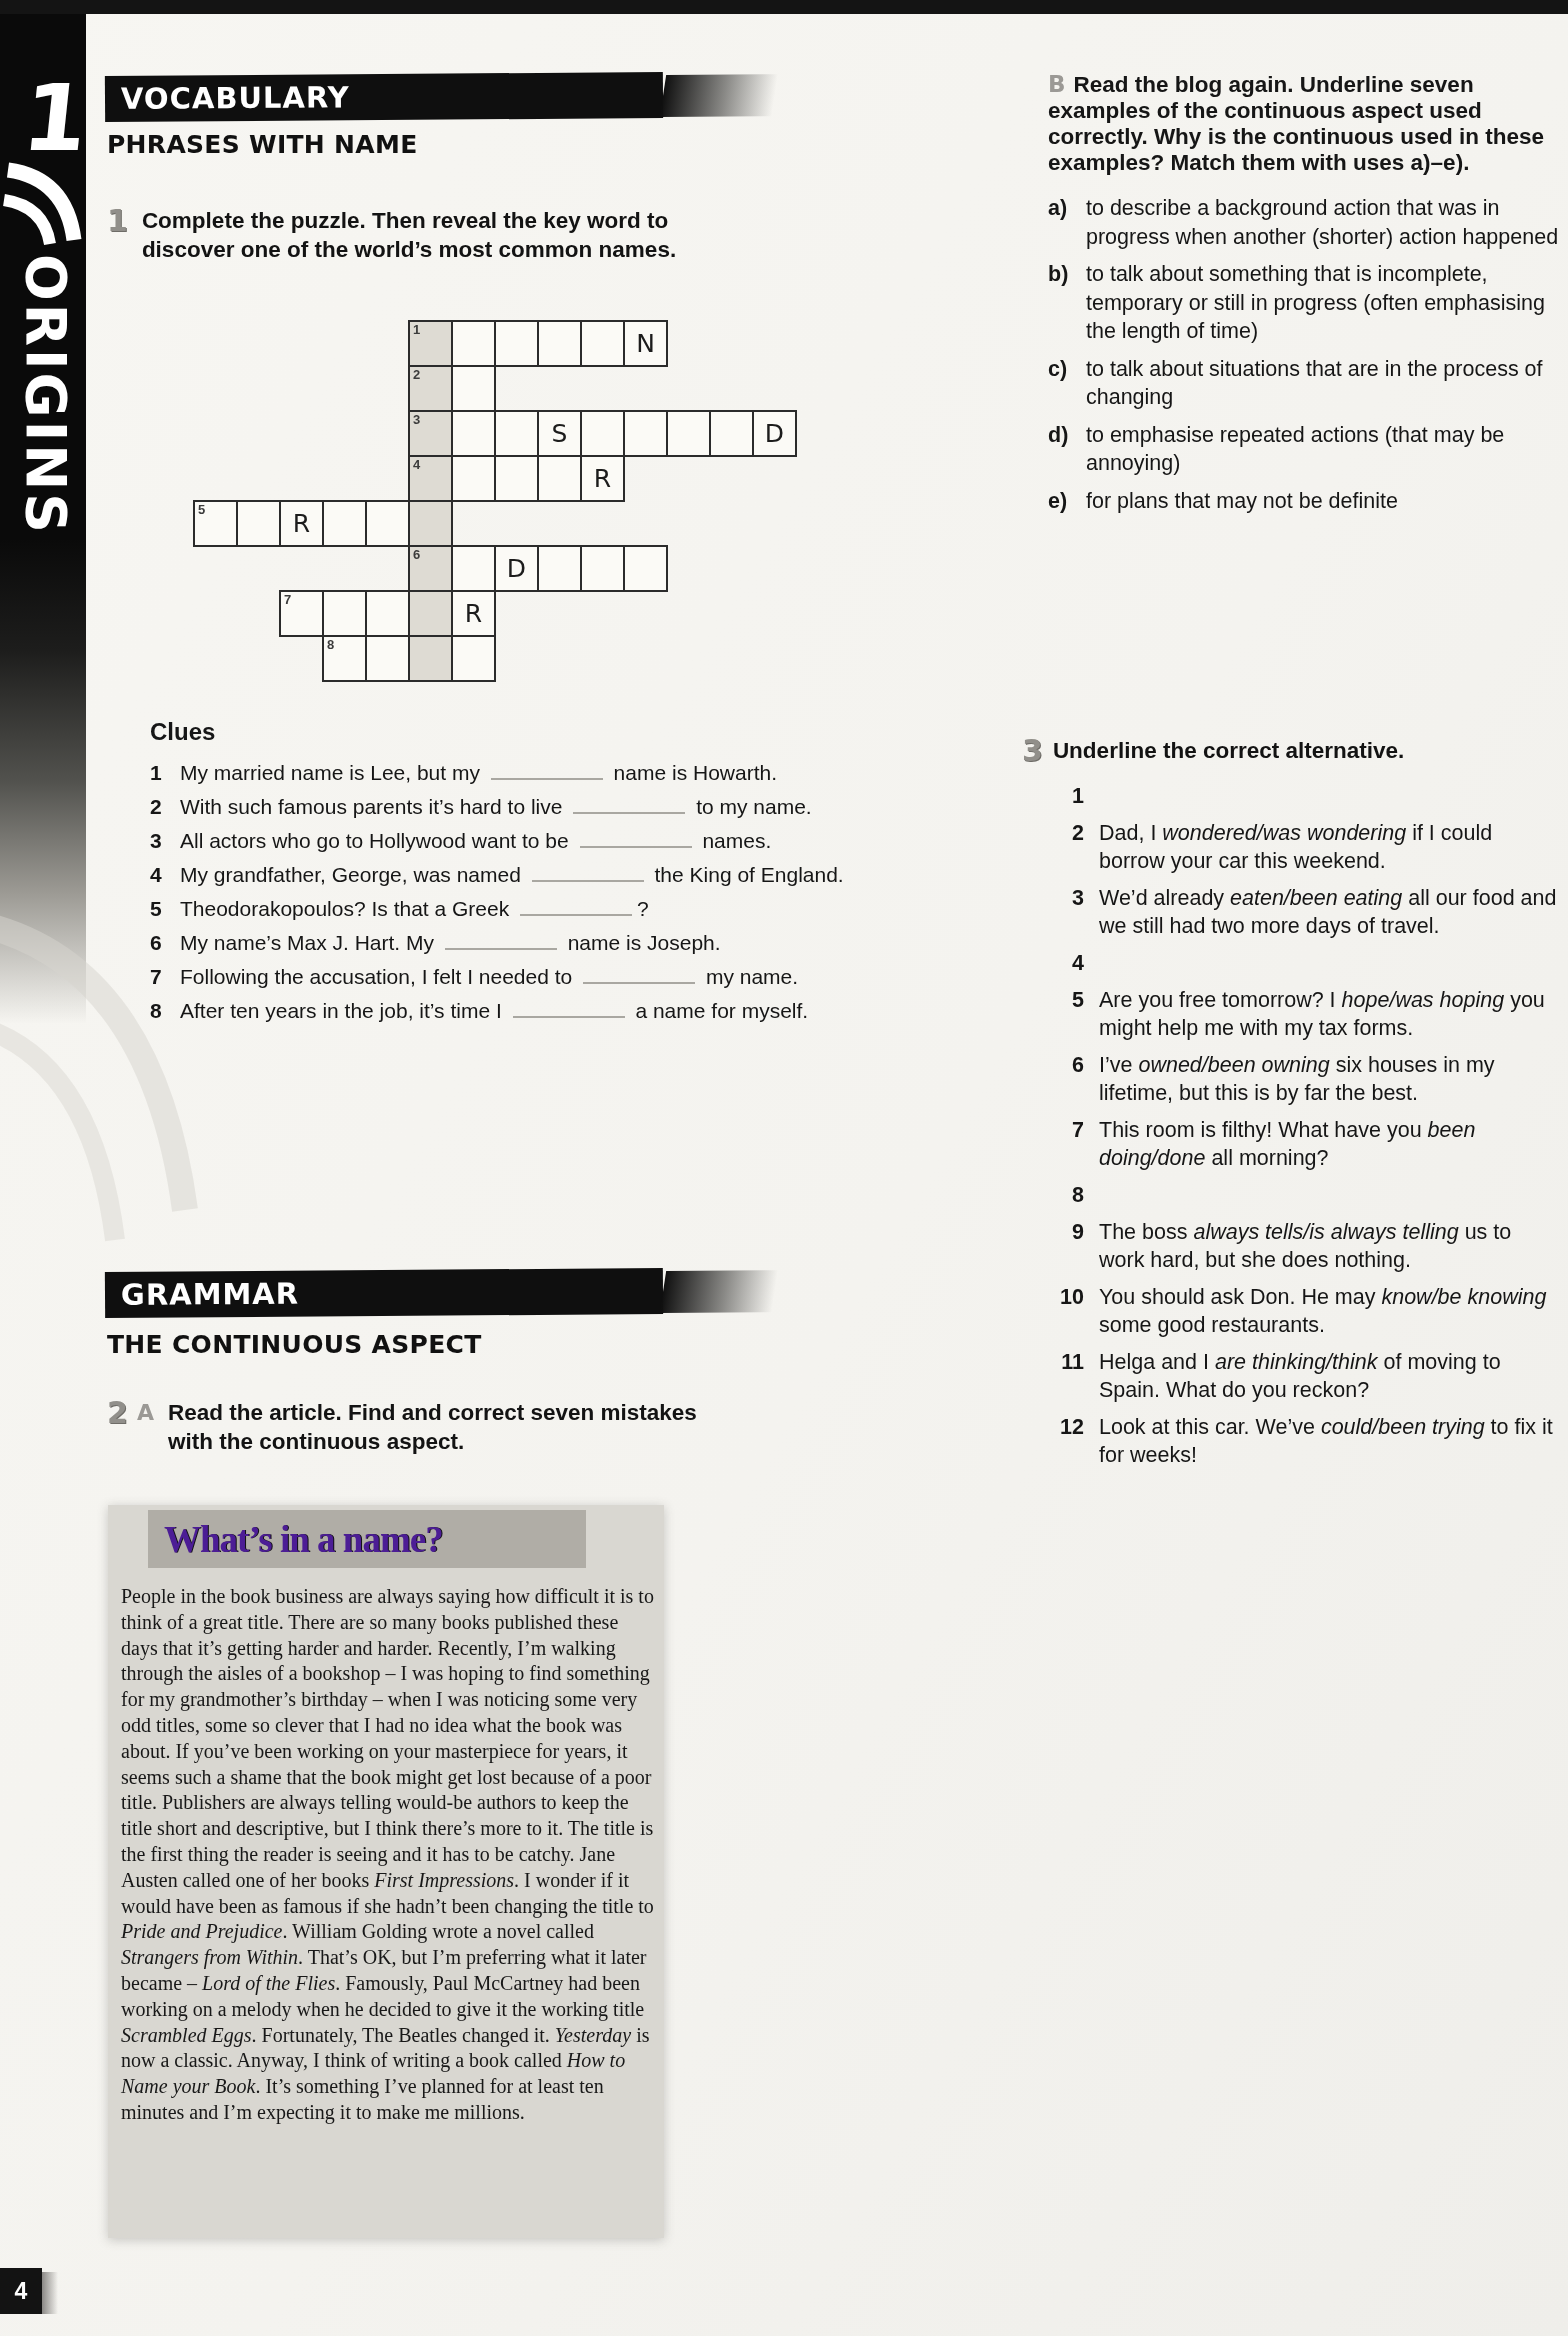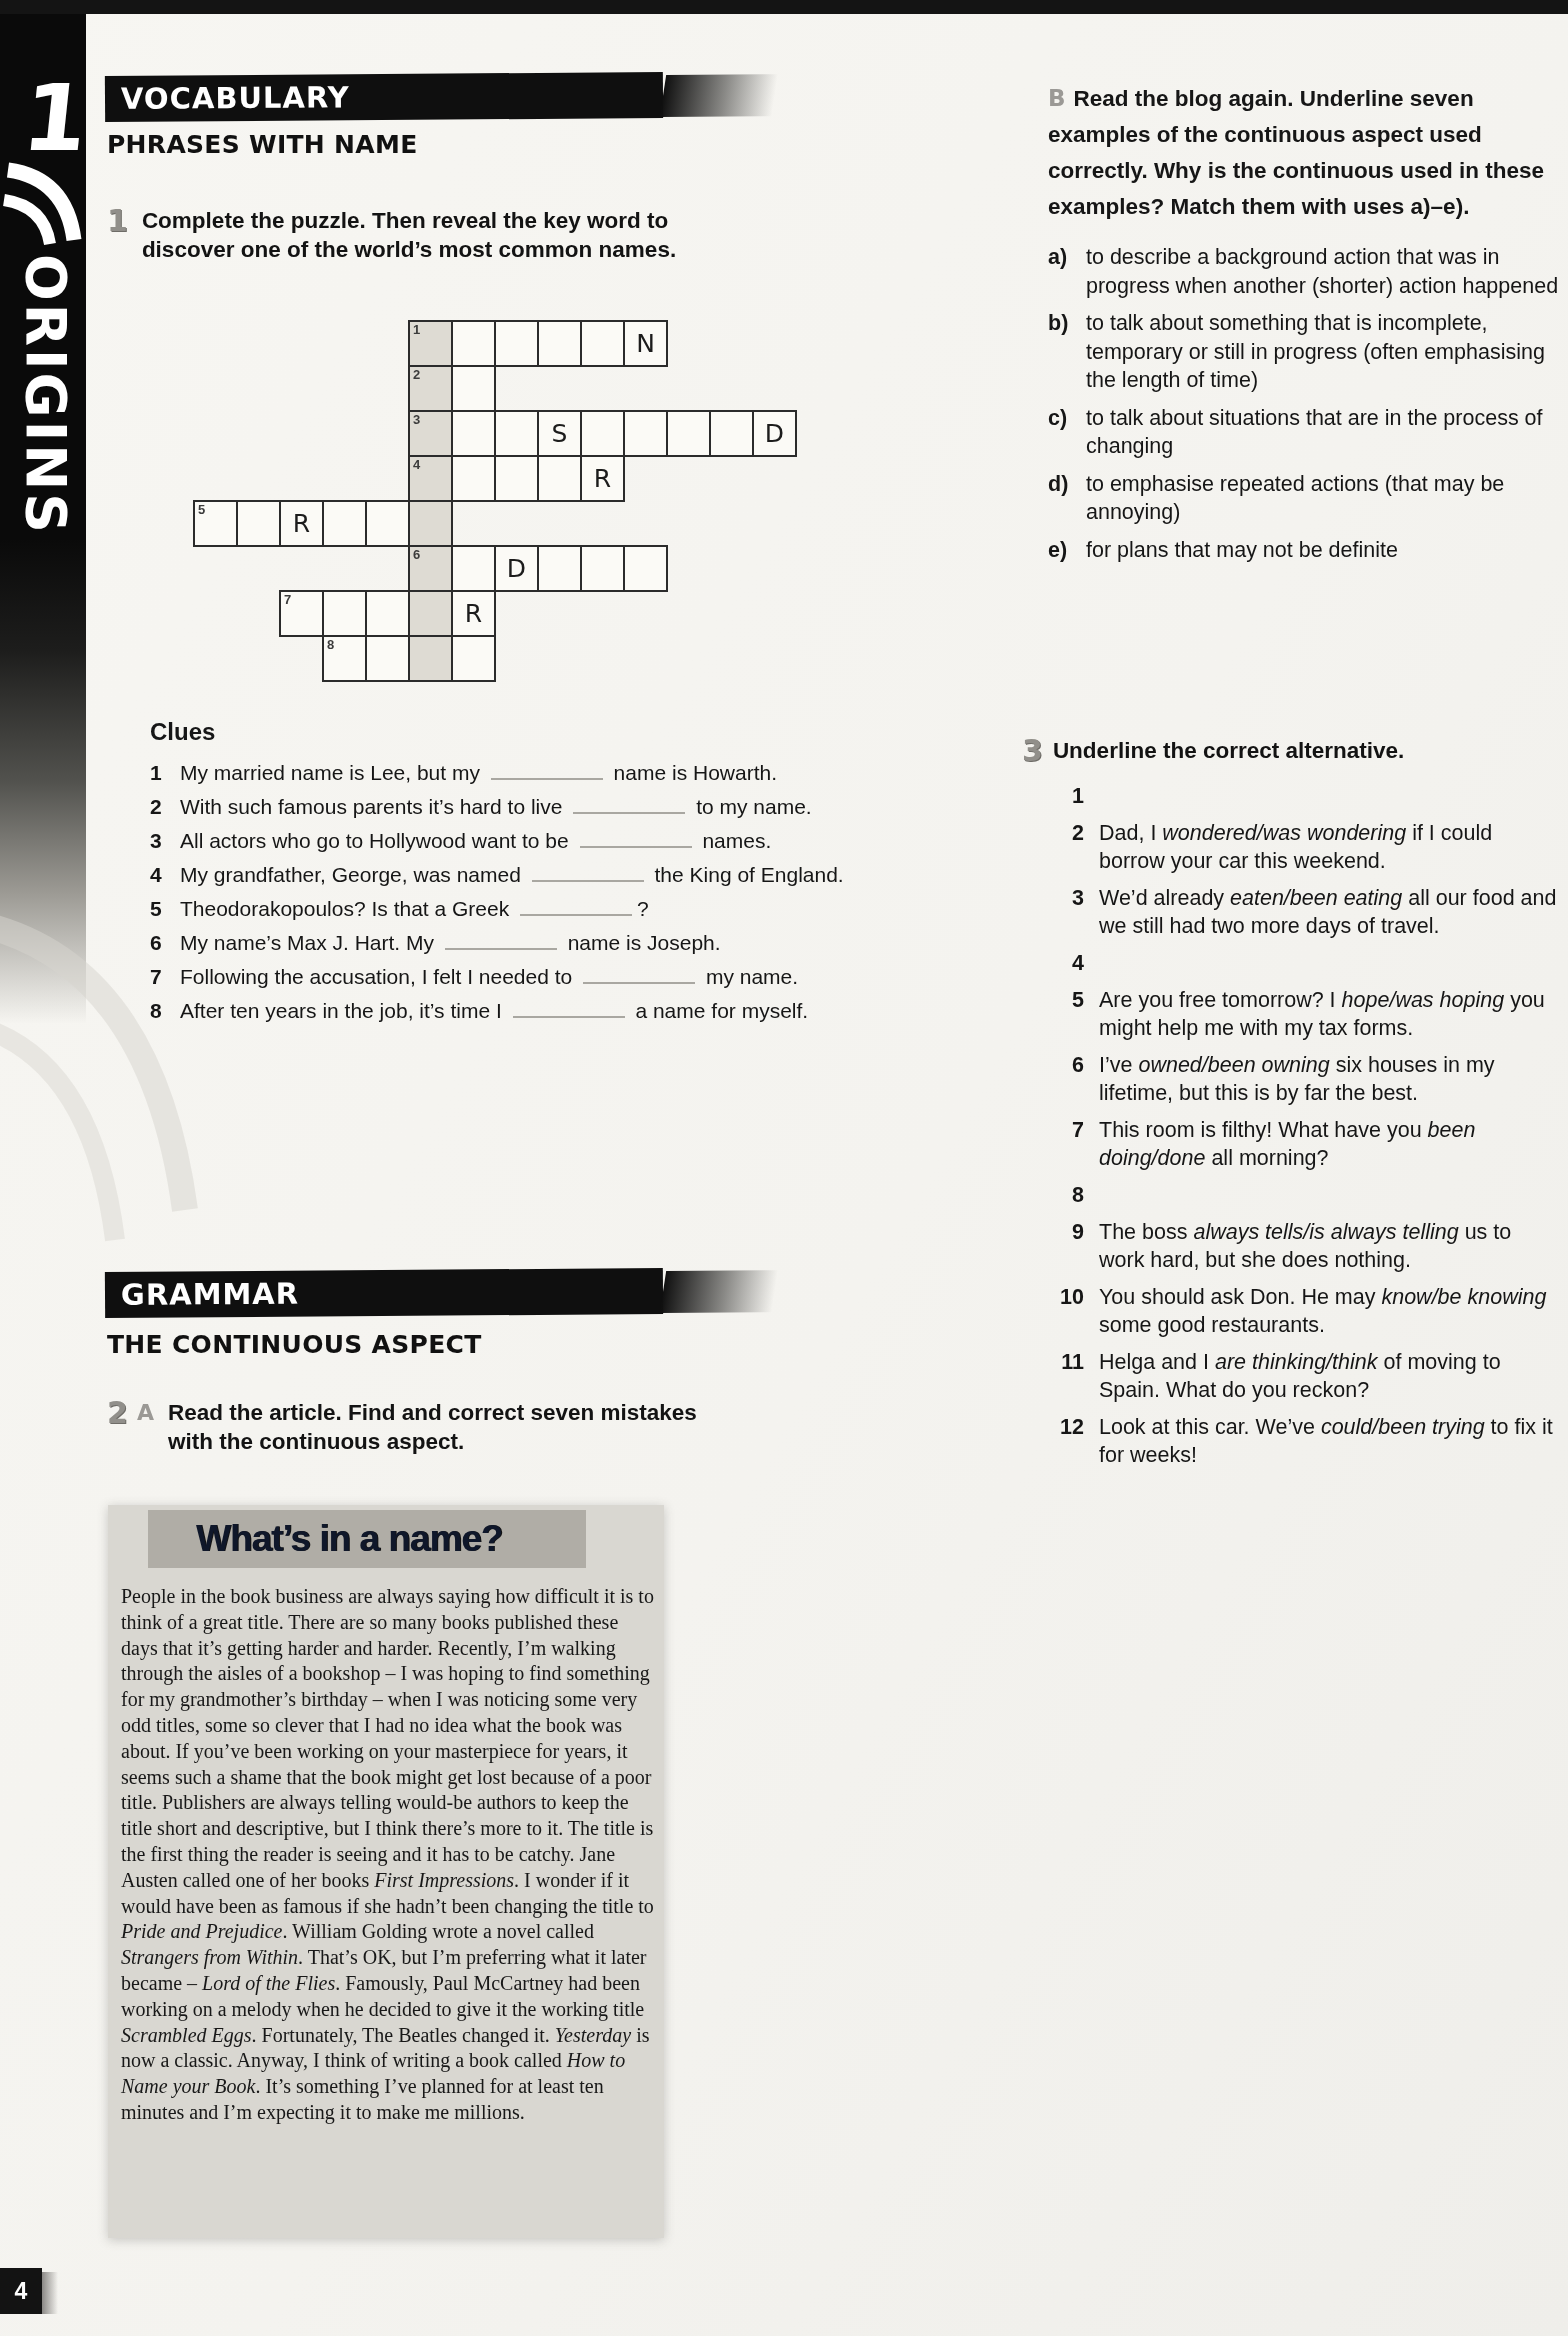--- a/index.html
+++ b/index.html
@@ -92,33 +92,33 @@
   
   .article-box{
     position:absolute;left:108px;top:1505px;width:556px;height:733px;
     background:#d9d7d1;box-shadow:0 2px 10px rgba(60,58,54,.25);
   }
   .article-title-strip{
     margin:5px 0 0 40px;width:438px;height:58px;background:#b0ada6;
     display:flex;align-items:center;padding-left:16px;box-sizing:border-box;
   }
   .article-title-strip span{
-    font-family:Liberation Sans, sans-serif;font-weight:bold;font-size:37px;color:#0f172a;
-    letter-spacing:-1px;text-shadow:1px 0 0 #121212;margin-left:32px;
+    font-family:Liberation Serif, serif;font-weight:bold;font-size:37px;color:#4c1d95;
+    letter-spacing:-1px;text-shadow:1px 0 0 #121212;
   }
   .article-body{
     margin:16px 10px 0 13px;font-family:"Liberation Serif",serif;
     font-size:20px;line-height:25.8px;color:#181818;text-align:left;
   }
   
   .ex-b{position:absolute;left:1048px;top:64px;width:512px;}
   .part-label{
     color:#9b9995;font-family:"DejaVu Sans",sans-serif;font-weight:bold;font-size:23px;margin-right:8px;
   }
-  .ex-b-instruction{margin:16px 0 18px;font-weight:bold;font-size:22.5px;line-height:36px;width:505px;}
+  .ex-b-instruction{margin:7px 0 18px;font-weight:bold;font-size:22.5px;line-height:26px;width:505px;}
   .use{display:flex;margin-bottom:9px;font-size:21.5px;line-height:28.5px;}
   .use-label{width:38px;font-weight:bold;flex:none;}
   .use-text{flex:1;}
   .ex3{position:absolute;left:1022px;top:736px;width:540px;}
   .ex3-head{display:flex;margin-bottom:16px;}
   .ex3-head .ex-instruction{margin-left:10px;width:470px;}
   .alt{display:flex;margin-bottom:9px;font-size:21.5px;line-height:28px;}
   .alt-num{flex:none;width:62px;text-align:right;font-weight:bold;margin-right:15px;}
   .alt-text{flex:1;}
   i{font-style:italic;}

